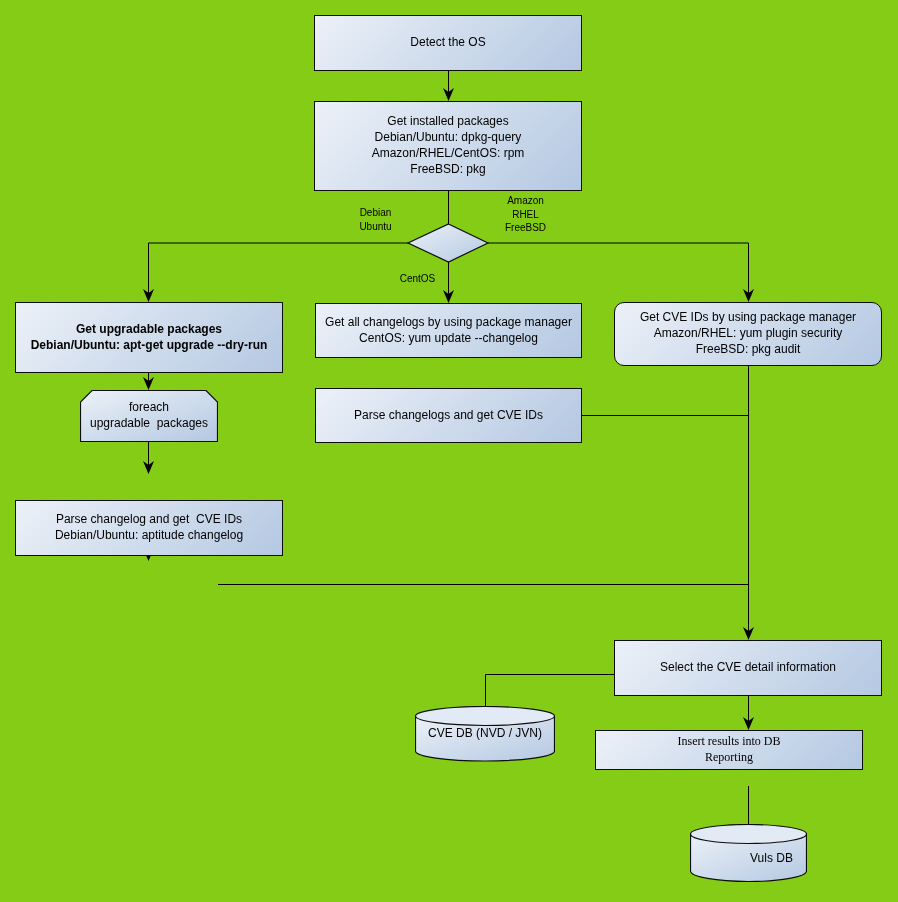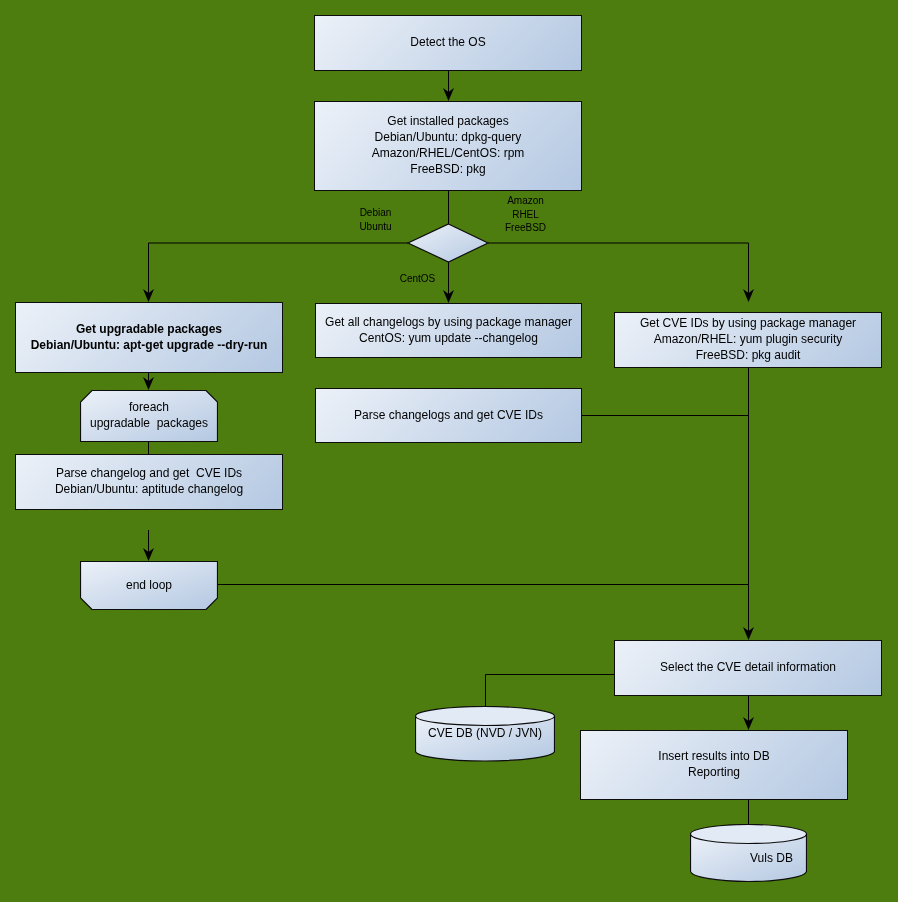--- a/index.html
+++ b/index.html
@@ -1,19 +1,19 @@
 <!DOCTYPE html>
 <html><head>
 <meta charset="utf-8">
 <style>
   html,body { margin:0; padding:0; background:#ffffff; }
   .canvas {
     position: relative;
     width: 898px; height: 902px;
-    background: #4d7c0f;
+    background: #84cc16;
     font-family: "Liberation Sans", "DejaVu Sans", sans-serif;
     color: #000;
   }
   svg.wires {
     position: absolute; left:0; top:0;
     width: 898px; height: 902px;
   }
   .node {
     position: absolute;
     display: flex; align-items: center; justify-content: center;
@@ -33,27 +33,27 @@
   .edge-label {
     position: absolute;
     font-size: 10px; line-height: 1.35;
     text-align: center; white-space: pre-wrap;
   }
   
   #n-detect       { left:314px; top:15px;  width:268px; height:56px; }
   #n-installed    { left:314px; top:101px; width:268px; height:90px; }
   #n-upgradable   { left:15px;  top:302px; width:268px; height:71px;font-weight:bold; }
   #n-foreach      { left:80px;  top:390px; width:138px; height:52px; }
-  #n-parse-left   { left:15px;  top:454px; width:268px; height:56px; }
+  #n-parse-left   { left:15px;  top:500px; width:268px; height:56px; }
   #n-endloop      { left:80px;  top:561px; width:138px; height:49px; }
   #n-allchlogs    { left:315px; top:303px; width:267px; height:55px; }
   #n-parse-mid    { left:315px; top:388px; width:267px; height:55px; }
-  #n-getcve       { left:614px; top:312px; width:268px; height:56px; }
+  #n-getcve       { left:614px; top:302px; width:268px; height:64px;border-radius:10px; }
   #n-select       { left:614px; top:640px; width:268px; height:56px; }
-  #n-insert       { left:580px; top:730px; width:268px; height:70px; }
+  #n-insert       { left:595px; top:730px; width:268px; height:40px;font-family:Liberation Serif, serif; }
   #n-cvedb        { left:415px; top:706px; width:140px; height:56px; box-sizing:border-box; }
   #n-vulsdb       { left:690px; top:824px; width:117px; height:59px; padding-top:10px; box-sizing:border-box;padding-left:46px; }
   #lbl-debian     { left:338px; top:206px; width:75px; }
   #lbl-amazon     { left:488px; top:194px; width:75px; }
   #lbl-centos     { left:385px; top:272px; width:65px; }
 </style>
 </head>
 <body>
 
 <div class="canvas">
@@ -116,26 +116,20 @@
     </svg>
     <div class="lbl">foreach
 upgradable  packages</div>
   </div>
 
   <div class="node box" id="n-parse-left">
     <div class="lbl">Parse changelog and get  CVE IDs
 Debian/Ubuntu: aptitude changelog</div>
   </div>
 
-  <div class="node shape-node" id="n-endloop">
-    <svg width="138" height="49" viewBox="0 0 138 49">
-      <polygon points="0.5,0.5 137.5,0.5 137.5,37 126,48.5 12,48.5 0.5,37" fill="url(#nodeGrad)" stroke="#0d0d0d" stroke-width="1.2"></polygon>
-    </svg>
-    <div class="lbl">end loop</div>
-  </div>
 
   <div class="node box" id="n-allchlogs">
     <div class="lbl">Get all changelogs by using package manager
 CentOS: yum update --changelog</div>
   </div>
 
   <div class="node box" id="n-parse-mid">
     <div class="lbl">Parse changelogs and get CVE IDs</div>
   </div>
 

